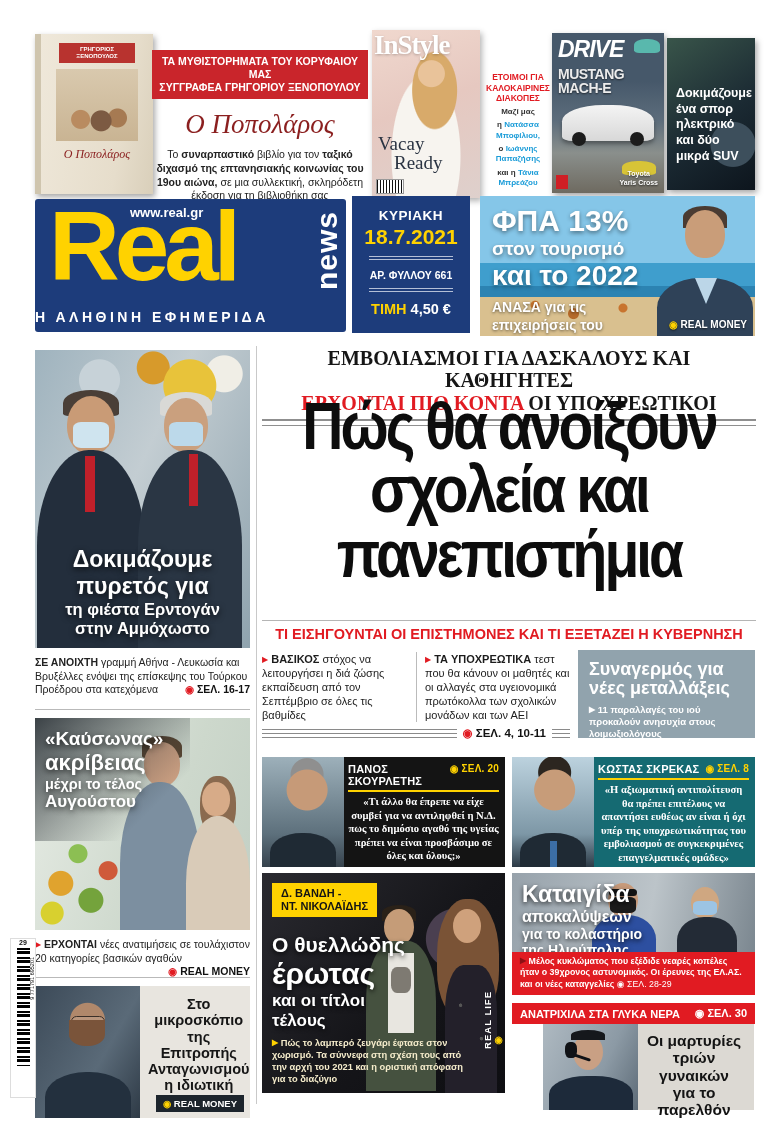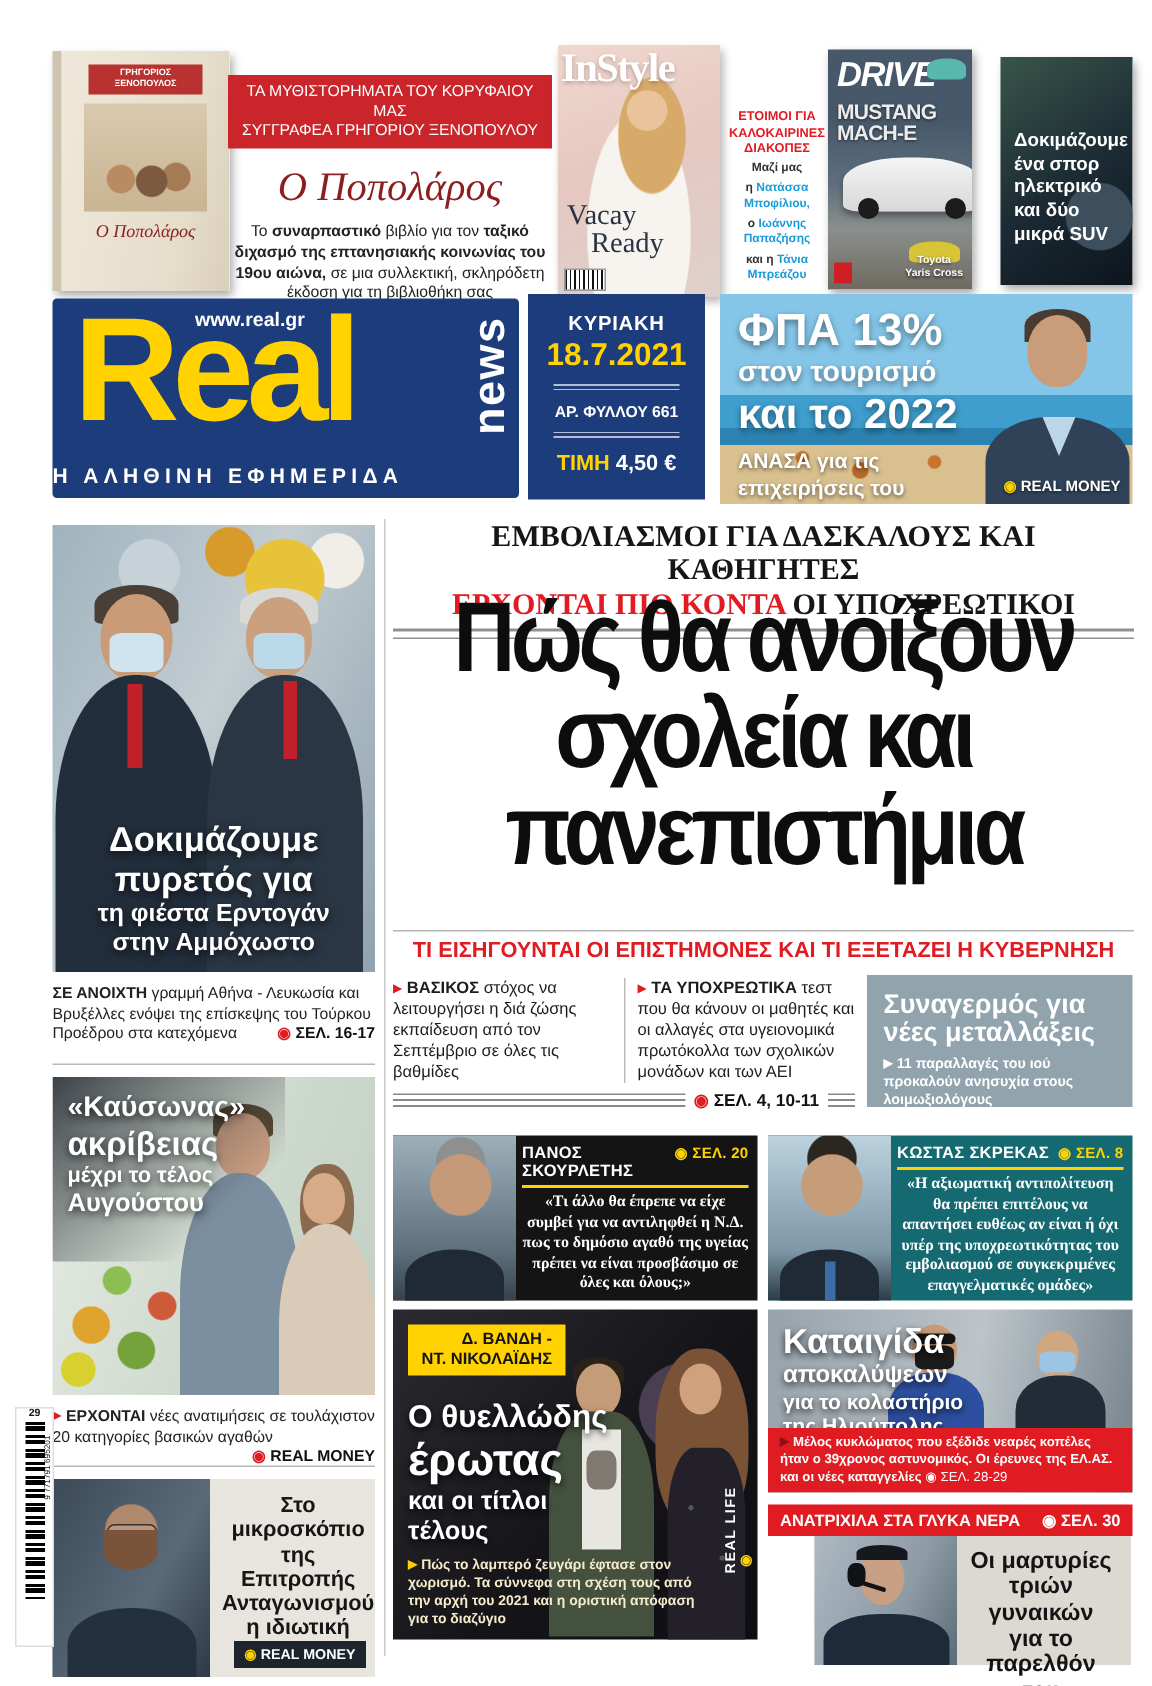--- a/index.html
+++ b/index.html
@@ -13,40 +13,40 @@
     text-align:center;padding:3px 2px;line-height:1.2;}
   .book-cover .painting{margin:6px auto 0;width:82px;height:72px;
     background:radial-gradient(circle at 30% 70%,#b98b60 0 9px,transparent 10px),
                radial-gradient(circle at 55% 72%,#7c5a42 0 10px,transparent 11px),
                radial-gradient(circle at 75% 68%,#a67a52 0 9px,transparent 10px),
                linear-gradient(#d9c9ae,#c9b493);}
   .book-cover .ctitle{margin-top:6px;text-align:center;font-family:"Liberation Serif",serif;font-style:italic;
     color:#8b2020;font-size:12px;}
   .book-cover .pub{margin-top:8px;text-align:center;font-size:5px;color:#6b6352;}
   .book-promo{left:152px;top:50px;width:216px;text-align:center;}
-  .book-promo .banner{background:#c9252b;color:#fff;font-weight:normal;font-size:10.5px;line-height:1.25;padding:5px 4px;}
+  .book-promo .banner{background:#c9252b;color:#fff;font-weight:bold;font-size:10.5px;line-height:1.25;padding:5px 4px;}
   .book-promo .ptitle{font-family:"Liberation Serif",serif;font-style:italic;color:#8b1f1f;font-size:27px;margin:10px 0 8px;}
   .book-promo .pbody{font-size:10.5px;line-height:1.3;color:#222;}
   .instyle{left:372px;top:30px;width:108px;height:168px;overflow:hidden;box-shadow:2px 3px 6px rgba(0,0,0,.3);
     background:radial-gradient(circle at 55% 26%,#e9c39a 0 13px,transparent 14px),
                radial-gradient(ellipse at 58% 36%,#d8aa6a 0 22px,transparent 23px),
                radial-gradient(ellipse at 50% 75%,#f7f4ef 0 34px,transparent 35px),
                linear-gradient(160deg,#f0d8ce,#e6c8c0 45%,#ded0cc);}
   .instyle .ilogo{position:absolute;top:0;left:2px;color:#fff;font-family:"Liberation Serif",serif;
     font-weight:bold;font-size:27px;letter-spacing:-1px;text-shadow:0 1px 3px rgba(0,0,0,.25);}
   .instyle .vacay{position:absolute;bottom:26px;left:6px;font-family:"Liberation Serif",serif;color:#2a3342;
     font-size:19px;line-height:1.0;}
   .instyle .vacay .in2{margin-left:16px;}
   .instyle .ibarcode{position:absolute;bottom:4px;left:4px;width:26px;height:13px;background:
     repeating-linear-gradient(90deg,#111 0 1px,#fff 1px 3px);border:1px solid #999;}
   .promo-mid{left:486px;top:72px;width:64px;text-align:center;}
   .promo-mid .ph1{color:#e11b22;font-weight:bold;font-size:8.5px;line-height:1.25;}
   .promo-mid .pl{font-size:8px;line-height:1.3;color:#333;margin-top:3px;font-weight:bold;}
   .promo-mid .bl{color:#1a9cd8;}
-  .drive{left:552px;top:33px;width:96px;height:160px;overflow:hidden;box-shadow:2px 3px 6px rgba(0,0,0,.35);
+  .drive{left:552px;top:33px;width:112px;height:160px;overflow:hidden;box-shadow:2px 3px 6px rgba(0,0,0,.35);
     background:linear-gradient(180deg,#46586a 0 30%,#5d6d7c 55%,#8a8f8c 75%,#6e6a60);}
   .drive .dlogo{position:absolute;top:3px;left:6px;color:#fff;font-weight:800;font-size:23px;font-style:italic;letter-spacing:-1px;}
   .drive .smallcar{position:absolute;top:6px;right:4px;width:26px;height:14px;background:#59b8ad;border-radius:45% 45% 20% 20%;}
   .drive .dtitle{position:absolute;top:34px;left:6px;color:#ececec;font-weight:800;font-size:14px;line-height:1.0;
     letter-spacing:-.5px;text-shadow:0 1px 2px rgba(0,0,0,.6);}
   .drive .bigcar{position:absolute;top:72px;left:10px;width:92px;height:36px;background:linear-gradient(#f4f4f4,#d8d8d8);
     border-radius:45% 45% 12% 12%;box-shadow:0 3px 4px rgba(0,0,0,.35);}
   .drive .wheel{position:absolute;bottom:-5px;width:14px;height:14px;border-radius:50%;background:#1c1c1c;}
   .drive .dsub{position:absolute;bottom:6px;right:6px;color:#fff;font-weight:bold;font-size:7px;text-align:center;
     line-height:1.2;text-shadow:0 1px 2px rgba(0,0,0,.7);}
@@ -173,21 +173,21 @@
   .qB .qphoto{background:radial-gradient(circle at 52% 30%,#c79c79 0 20px,transparent 21px),
       radial-gradient(circle at 52% 14%,#2c2620 0 16px,transparent 17px),
       linear-gradient(#bcd2de,#7d97a6 70%,#2c3a46);}
   .qsuit{position:absolute;bottom:-6px;left:8px;width:66px;height:40px;border-radius:48% 48% 0 0;background:#1f2a34;}
   .qtie{position:absolute;bottom:0;left:38px;width:7px;height:26px;background:#3c6ea5;}
   
   .vandi{left:262px;top:873px;width:243px;height:220px;overflow:hidden;
     background:radial-gradient(circle at 80% 30%,#4a3f50 0 30px,transparent 31px),
     linear-gradient(130deg,#2a2a30,#151519 55%,#0e0e12);}
   .vandi .vlabel{position:absolute;top:10px;left:10px;background:#ffd200;color:#141414;font-weight:800;
-    font-size:11px;line-height:1.2;padding:4px 9px;text-align:right;}
+    font-size:11px;line-height:1.2;padding:4px 9px;text-align:left;}
   .vandi .vh{position:absolute;top:60px;left:10px;color:#fff;font-weight:800;text-shadow:0 2px 5px rgba(0,0,0,.8);}
   .vandi .vtext{position:absolute;left:10px;right:30px;bottom:8px;color:#f5eccb;font-size:9.3px;
     line-height:1.3;font-weight:bold;}
   .vandi .vtext .arrow{color:#ffd200;}
   .vbadge{position:absolute;right:1px;bottom:44px;color:#fff;font-weight:800;font-size:9.5px;letter-spacing:1px;
     writing-mode:vertical-rl;transform:rotate(180deg);}
   .vbadge .dotY{display:block;margin-top:2px;}
   .vman{position:absolute;top:36px;left:104px;width:70px;height:190px;}
   .vman .head{position:absolute;top:0;left:18px;width:30px;height:36px;border-radius:50%;background:#c59c78;}
   .vman .hair{position:absolute;top:-4px;left:16px;width:34px;height:16px;border-radius:50% 50% 0 0;background:#2a2118;}

